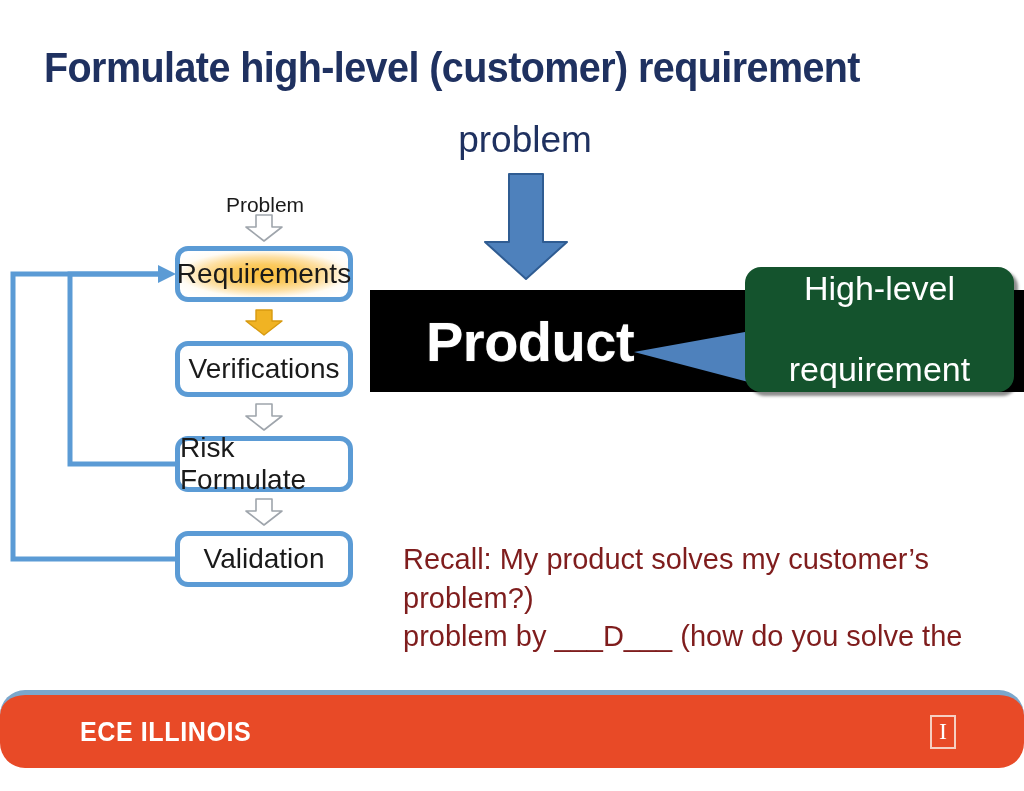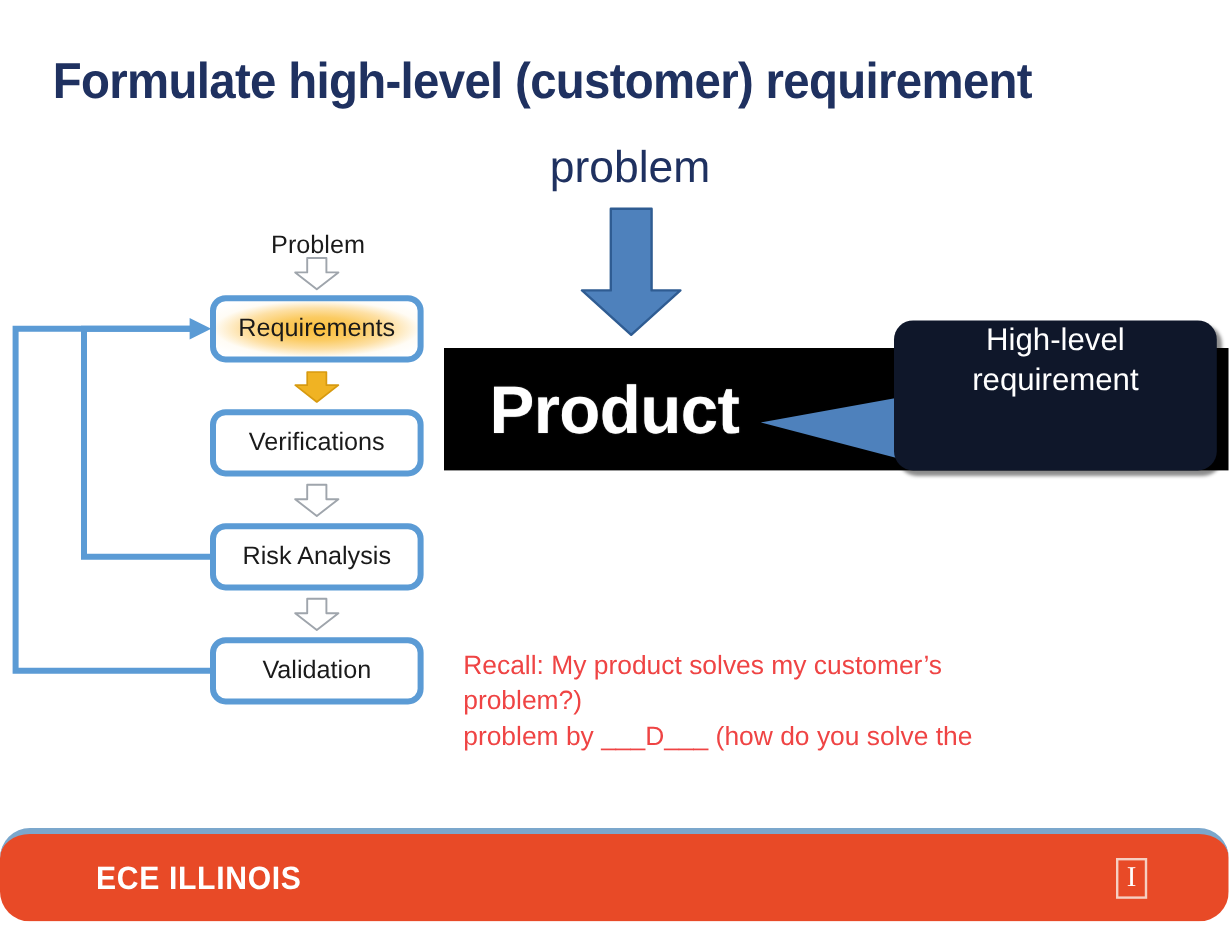--- a/index.html
+++ b/index.html
@@ -75,21 +75,21 @@
     left: 175px;
     width: 178px;
     height: 56px;
     box-sizing: border-box;
     border: 5px solid #5B9BD5;
     border-radius: 13px;
     background: #ffffff;
     display: flex;
     align-items: center;
     justify-content: center;
-    font-size: 21px;
+    font-size: 28px;
     color: #1a1a1a;
   }
   .fc-box.highlight {
     background:
       radial-gradient(ellipse 62% 62% at 50% 50%,
         #FBBE3A 0%,
         #FBCB62 34%,
         rgba(253, 219, 150, 0.85) 60%,
         rgba(255, 246, 226, 0.35) 82%,
         rgba(255,255,255,0) 100%);
@@ -129,60 +129,60 @@
     height: 102px;
     background: #000000;
     display: flex;
     align-items: center;
   }
   #product-word {
     color: #ffffff;
     font-size: 56px;
     font-weight: bold;
     letter-spacing: -0.5px;
-    margin-left: 38px;
+    margin-left: 56px;
     text-shadow: 0 0 1px rgba(255,255,255,0.5);
   }
 
   
   #callout-tail {
     position: absolute;
     left: 634px;
     top: 330px;
     width: 130px;
     height: 56px;
   }
   #callout-bubble {
     position: absolute;
     left: 745px;
     top: 267px;
     width: 269px;
     height: 125px;
-    background: #0f172a;
+    background: #14532d;
     border-radius: 16px;
     box-shadow: 4px 4px 3px rgba(0,0,0,0.45);
     display: flex;
     flex-direction: column;
     align-items: center;
-    justify-content: flex-start;
-    color: #ffffff;
-    font-size: 26px;
+    justify-content: space-between;
+    color: #ffffff;
+    font-size: 34px;
     line-height: 1.28;
     text-align: center;
   }
 
   
   #body-text {
     position: absolute;
-    left: 386px;
+    left: 403px;
     top: 540px;
     width: 610px;
-    font-size: 22px;
+    font-size: 29px;
     line-height: 1.33;
-    color: #ef4444;
+    color: #7f1d1d;
   }
 
   
   #footer {
     position: absolute;
     left: 0px;
     bottom: 0px;
     width: 1024px;
     height: 78px;
     background: #E84A27;
@@ -270,21 +270,21 @@
       <span>Verifications</span>
     </div>
 
     <div id="fc-arrow-2" class="fc-arrow">
       <svg width="42" height="30" viewBox="0 0 42 30" xmlns="http://www.w3.org/2000/svg">
         <polygon points="13,2 29,2 29,14 39,14 21,28 3,14 13,14" fill="#ffffff" stroke="#9FA5AC" stroke-width="1.6" stroke-linejoin="round"></polygon>
       </svg>
     </div>
 
     <div id="box-risk" class="fc-box">
-      <span>Risk Analysis</span>
+      <span>Risk Formulate</span>
     </div>
 
     <div id="fc-arrow-3" class="fc-arrow">
       <svg width="42" height="30" viewBox="0 0 42 30" xmlns="http://www.w3.org/2000/svg">
         <polygon points="13,2 29,2 29,14 39,14 21,28 3,14 13,14" fill="#ffffff" stroke="#9FA5AC" stroke-width="1.6" stroke-linejoin="round"></polygon>
       </svg>
     </div>
 
     <div id="box-validation" class="fc-box">
       <span>Validation</span>

